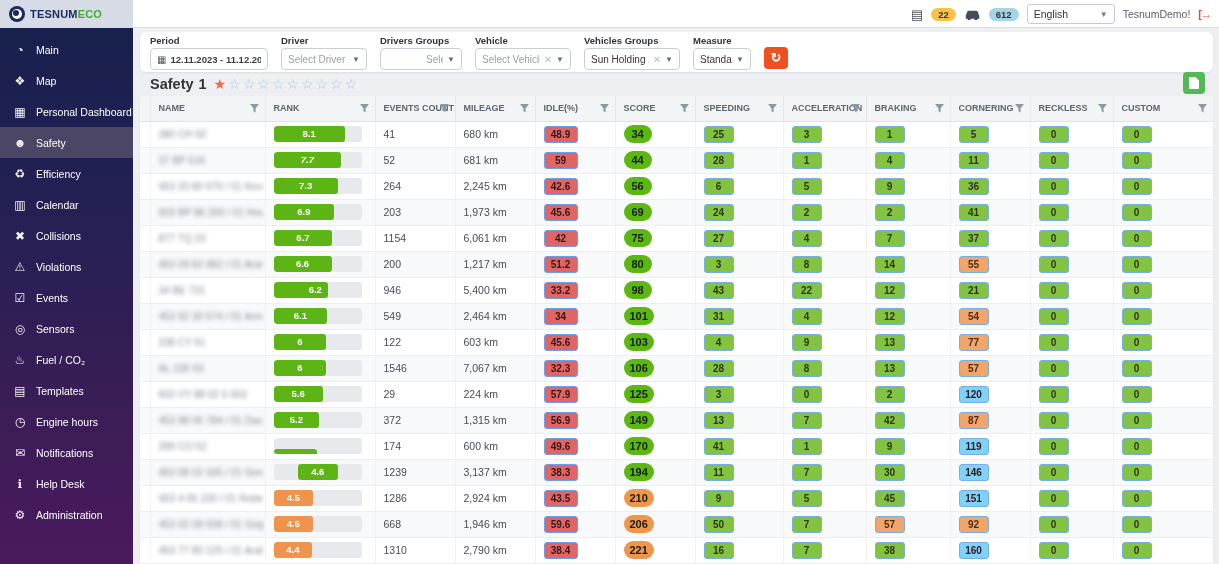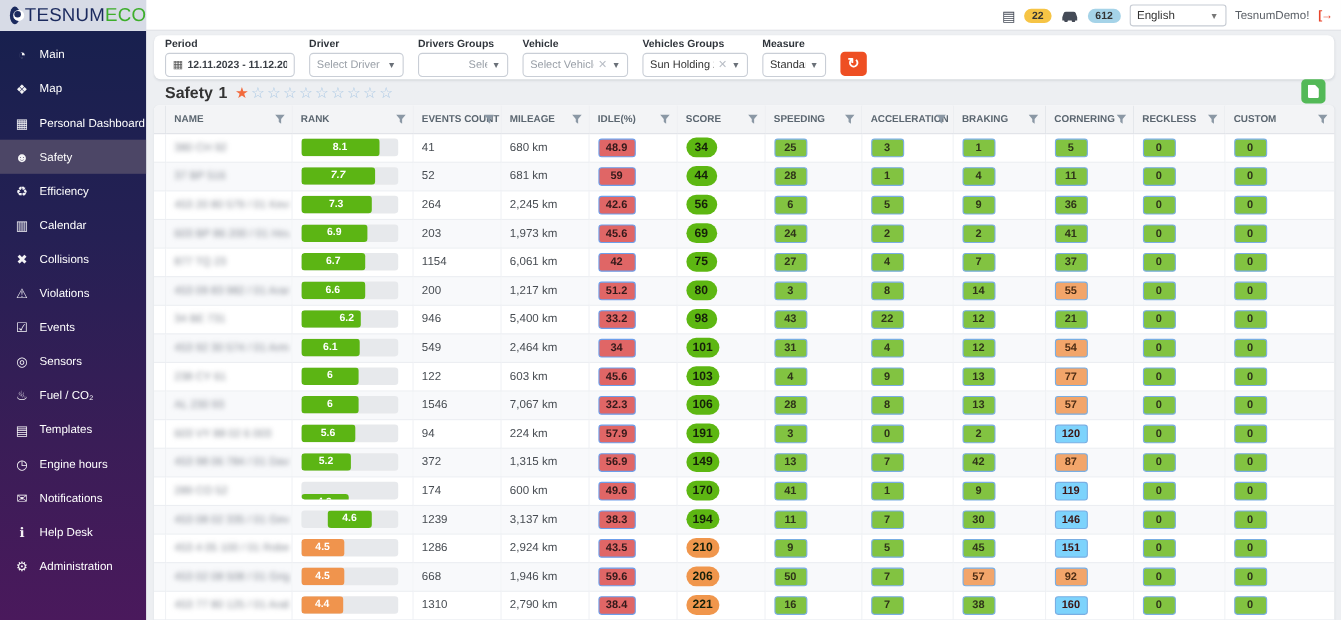--- a/index.html
+++ b/index.html
@@ -9,21 +9,21 @@
   
   .topbar { position:absolute; left:0; top:0; width:1219px; height:28px;
     background:#ffffff; border-bottom:1px solid #dcdfe4; z-index:20; }
   .logo-zone { position:absolute; left:0; top:0; width:133px; height:28px;
     background:#d7dbe6; display:flex; align-items:center; padding-left:9px; gap:5px; }
   .logo-mark { width:16px; height:16px; border-radius:50%; background:#1b2a5e; position:relative; }
   .logo-mark:before { content:""; position:absolute; left:3px; top:3px; width:10px; height:10px;
     border-radius:50%; background:#ffffff; }
   .logo-mark:after { content:""; position:absolute; left:4px; top:4px; width:6px; height:6px;
     border-radius:50%; background:#1b2a5e; }
-  .brand { font-size:17px; font-weight:normal; letter-spacing:.2px;text-align:right; }
+  .brand { font-size:11px; font-weight:bold; letter-spacing:.2px;text-align:right; }
   .brand .b1 { color:#1b2a5e; } .brand .b2 { color:#3dae2b; }
   .topbar-right { position:absolute; right:8px; top:0; height:28px; display:flex;
     align-items:center; gap:8px; }
   .tb-icon { font-size:13px; color:#454b57; line-height:1; }
   .pill { border-radius:9px; padding:1px 7px; font-size:9.5px; font-weight:bold; color:#333; }
   .pill.yellow { background:#f6c445; }
   .pill.blue { background:#a5d3e8; }
   .lang-sel { display:flex; align-items:center; justify-content:space-between; width:88px;
     height:20px; border:1px solid #c6cbd3; border-radius:3px; padding:0 6px; font-size:10.5px;
     color:#333; background:#fff; }
@@ -522,24 +522,24 @@
           <td><span class="badge green">0</span></td>
         </tr>
         <tr>
           <td style="padding-left: 0px;"></td>
           <td><span class="blur-name">603 VY 88 02 6 003</span></td>
           <td>
             <div class="rank-track">
               <div class="rank-fill green" style="width: 56%;">5.6</div>
             </div>
           </td>
-          <td>94</td>
+          <td>29</td>
           <td>224 km</td>
           <td><span class="idle-badge">57.9</span></td>
-          <td><span class="score-pill green">191</span></td>
+          <td><span class="score-pill green">125</span></td>
           <td><span class="badge green">3</span></td>
           <td><span class="badge green">0</span></td>
           <td><span class="badge green">2</span></td>
           <td><span class="badge red">120</span></td>
           <td><span class="badge green">0</span></td>
           <td><span class="badge green">0</span></td>
         </tr>
         <tr>
           <td style="padding-left: 0px;"></td>
           <td><span class="blur-name">453 98 06 784 / 01 Davit Chorban...</span></td>

